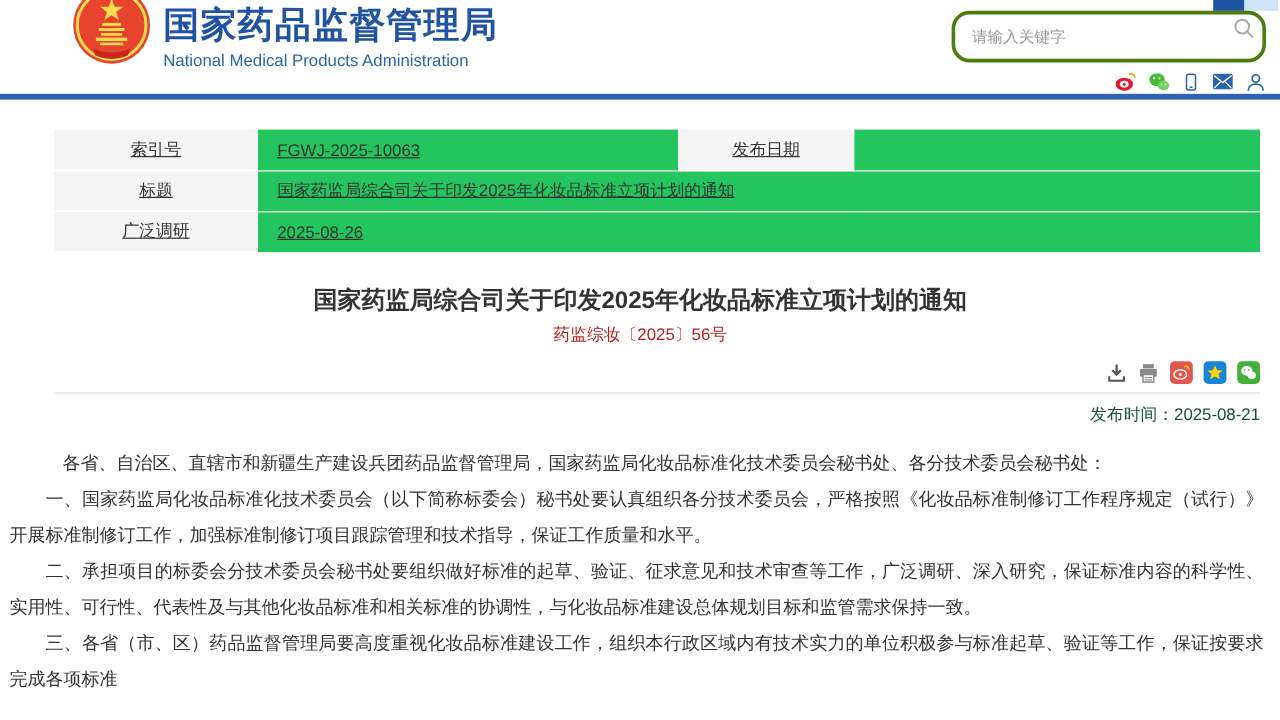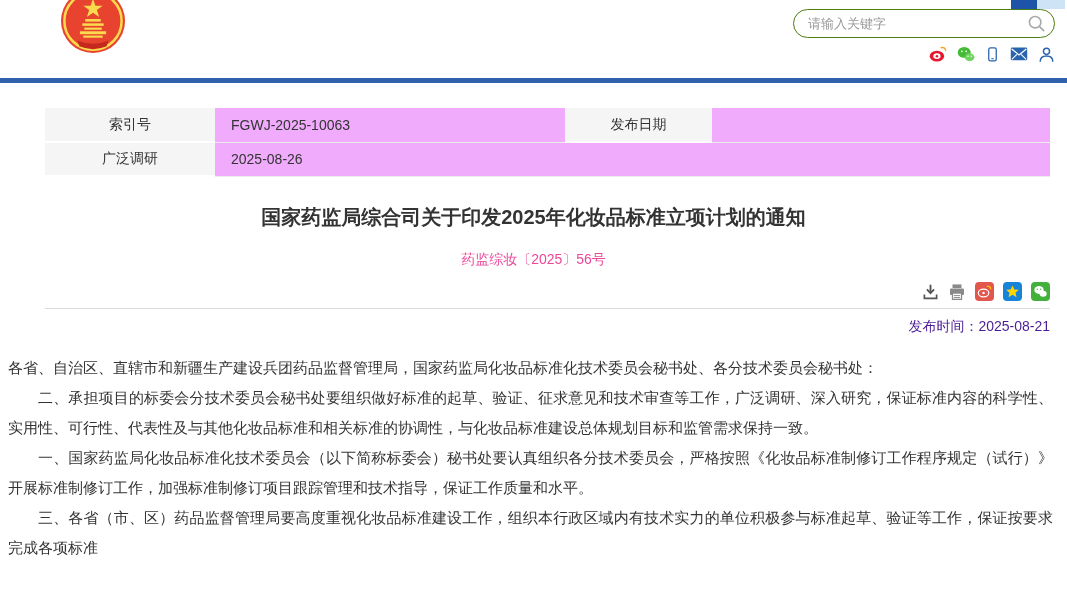--- a/index.html
+++ b/index.html
@@ -58,22 +58,22 @@
   .corner-tab-light { width: 28px; height: 9px; background: #cfe3f7; }
   .header-right {
     position: absolute;
     top: 9px;
     right: 12px;
     width: 262px;
   }
   .search-box { position: relative; }
   .search-input {
     width: 262px;
-    height: 29px;
-    border: 1px solid #4d7c0f;
+    height: 43px;
+    border: 3px solid #4d7c0f;
     border-radius: 15px;
     padding: 0 34px 0 14px;
     font-size: 13px;
     color: #000000;
     outline: none;
     font-family: "Liberation Sans", "DejaVu Sans", sans-serif;
   }
   .search-input::placeholder { color: #999; }
   .search-btn {
     position: absolute;
@@ -101,46 +101,47 @@
     width: 1005px;
     border-collapse: collapse;
     table-layout: fixed;
     font-size: 14px;
     color: #333;
   }
   .meta-table td {
     height: 34px;
     border-bottom: 1px solid #ececec;
     vertical-align: middle;
+    text-decoration: underline;
   }
   .meta-table .label-cell {
     background: #f5f5f5;
     text-align: center;
     border-bottom: 2px solid #fff;
   }
-  .meta-table .value-cell { padding-left: 16px; background: #f0abfc; }
+  .meta-table .value-cell { padding-left: 16px; background: #22c55e; }
   .col-l1 { width: 170px; }
   .col-v1 { width: 350px; }
   .col-l2 { width: 147px; }
   .col-v2 { width: 338px; }
 
   
   .article-title {
     margin-top: 26px;
     text-align: center;
     font-size: 20px;
     font-weight: 600;
     color: #333;
     line-height: 28px;
   }
   .doc-number {
-    margin-top: 20px;
+    margin-top: 5px;
     text-align: center;
     font-size: 14px;
-    color: #ec4899;
+    color: #b91c1c;
   }
   .tools-row {
     margin: 13px 17px 0 0;
     display: flex;
     justify-content: flex-end;
     align-items: center;
     gap: 9px;
     height: 19px;
   }
   .tools-row .ticon { display: inline-flex; cursor: pointer; }
@@ -158,33 +159,33 @@
   .divider {
     margin: 7px 17px 0 45px;
     border: none;
     border-top: 1px solid #dcdcdc;
     height: 0;
   }
   .publish-time {
     margin: 9px 17px 0 0;
     text-align: right;
     font-size: 14px;
-    color: #4c1d95;
+    color: #14532d;
   }
 
   
   .article-body {
     margin: 17px 14px 0 8px;
     font-size: 15px;
     line-height: 30px;
     color: #333;
     text-align: justify;
   }
   .article-body p { text-indent: 2em; }
-  .article-body p.salutation { text-indent: 0; }
+  .article-body p.salutation { text-indent: 0; margin-left: 44px; }
 </style>
 </head>
 <body>
 
 <div class="page">
 
   <header class="header">
     <div class="brand">
       <span class="emblem">
         <svg viewBox="0 0 68 68" width="66" height="66">
@@ -194,20 +195,24 @@
           <g fill="#fadb4e">
             <rect x="26" y="32" width="16" height="2.6"></rect>
             <rect x="23" y="36.4" width="22" height="2.6"></rect>
             <rect x="25" y="40.8" width="18" height="2.2"></rect>
             <rect x="20.5" y="44.6" width="27" height="3"></rect>
             <rect x="24" y="49" width="20" height="2.2"></rect>
           </g>
           <path d="M18 54 Q34 61 50 54 L48 60 Q34 66 20 60 Z" fill="#c5281c"></path>
         </svg>
       </span>
+      <div class="brand-text">
+        <div class="site-title-cn">国家药品监督管理局</div>
+        <div class="site-title-en">National Medical Products Administration</div>
+      </div>
     </div>
 
     <div class="corner-tabs">
       <span class="corner-tab-dark"></span>
       <span class="corner-tab-light"></span>
     </div>
 
     <div class="header-right">
       <div class="search-box">
         <input class="search-input" type="text" placeholder="请输入关键字" style="">
@@ -266,20 +271,24 @@
 
     <table class="meta-table">
       <tbody>
           <tr>
         <td class="label-cell col-l1">索引号</td>
         <td class="value-cell col-v1">FGWJ-2025-10063</td>
         <td class="label-cell col-l2">发布日期</td>
         <td class="value-cell col-v2"></td>
       </tr>
       <tr>
+        <td class="label-cell">标题</td>
+        <td class="value-cell" colspan="3">国家药监局综合司关于印发2025年化妆品标准立项计划的通知</td>
+      </tr>
+      <tr>
         <td class="label-cell">广泛调研</td>
         <td class="value-cell" colspan="3">2025-08-26</td>
       </tr>
     </tbody>
       </table>
 
     <h1 class="article-title">国家药监局综合司关于印发2025年化妆品标准立项计划的通知</h1>
     <div class="doc-number">药监综妆〔2025〕56号</div>
 
     <div class="tools-row">
@@ -320,19 +329,19 @@
         </svg>
       </span>
     </div>
 
     <hr class="divider">
 
     <div class="publish-time">发布时间：2025-08-21</div>
 
     <div class="article-body">
       <p class="salutation">各省、自治区、直辖市和新疆生产建设兵团药品监督管理局，国家药监局化妆品标准化技术委员会秘书处、各分技术委员会秘书处：</p>
+      <p>一、国家药监局化妆品标准化技术委员会（以下简称标委会）秘书处要认真组织各分技术委员会，严格按照《化妆品标准制修订工作程序规定（试行）》开展标准制修订工作，加强标准制修订项目跟踪管理和技术指导，保证工作质量和水平。</p>
       <p>二、承担项目的标委会分技术委员会秘书处要组织做好标准的起草、验证、征求意见和技术审查等工作，广泛调研、深入研究，保证标准内容的科学性、实用性、可行性、代表性及与其他化妆品标准和相关标准的协调性，与化妆品标准建设总体规划目标和监管需求保持一致。</p>
-      <p>一、国家药监局化妆品标准化技术委员会（以下简称标委会）秘书处要认真组织各分技术委员会，严格按照《化妆品标准制修订工作程序规定（试行）》开展标准制修订工作，加强标准制修订项目跟踪管理和技术指导，保证工作质量和水平。</p>
       <p>三、各省（市、区）药品监督管理局要高度重视化妆品标准建设工作，组织本行政区域内有技术实力的单位积极参与标准起草、验证等工作，保证按要求完成各项标准</p>
     </div>
 
   </main>
 </div>
 
 </body></html>

